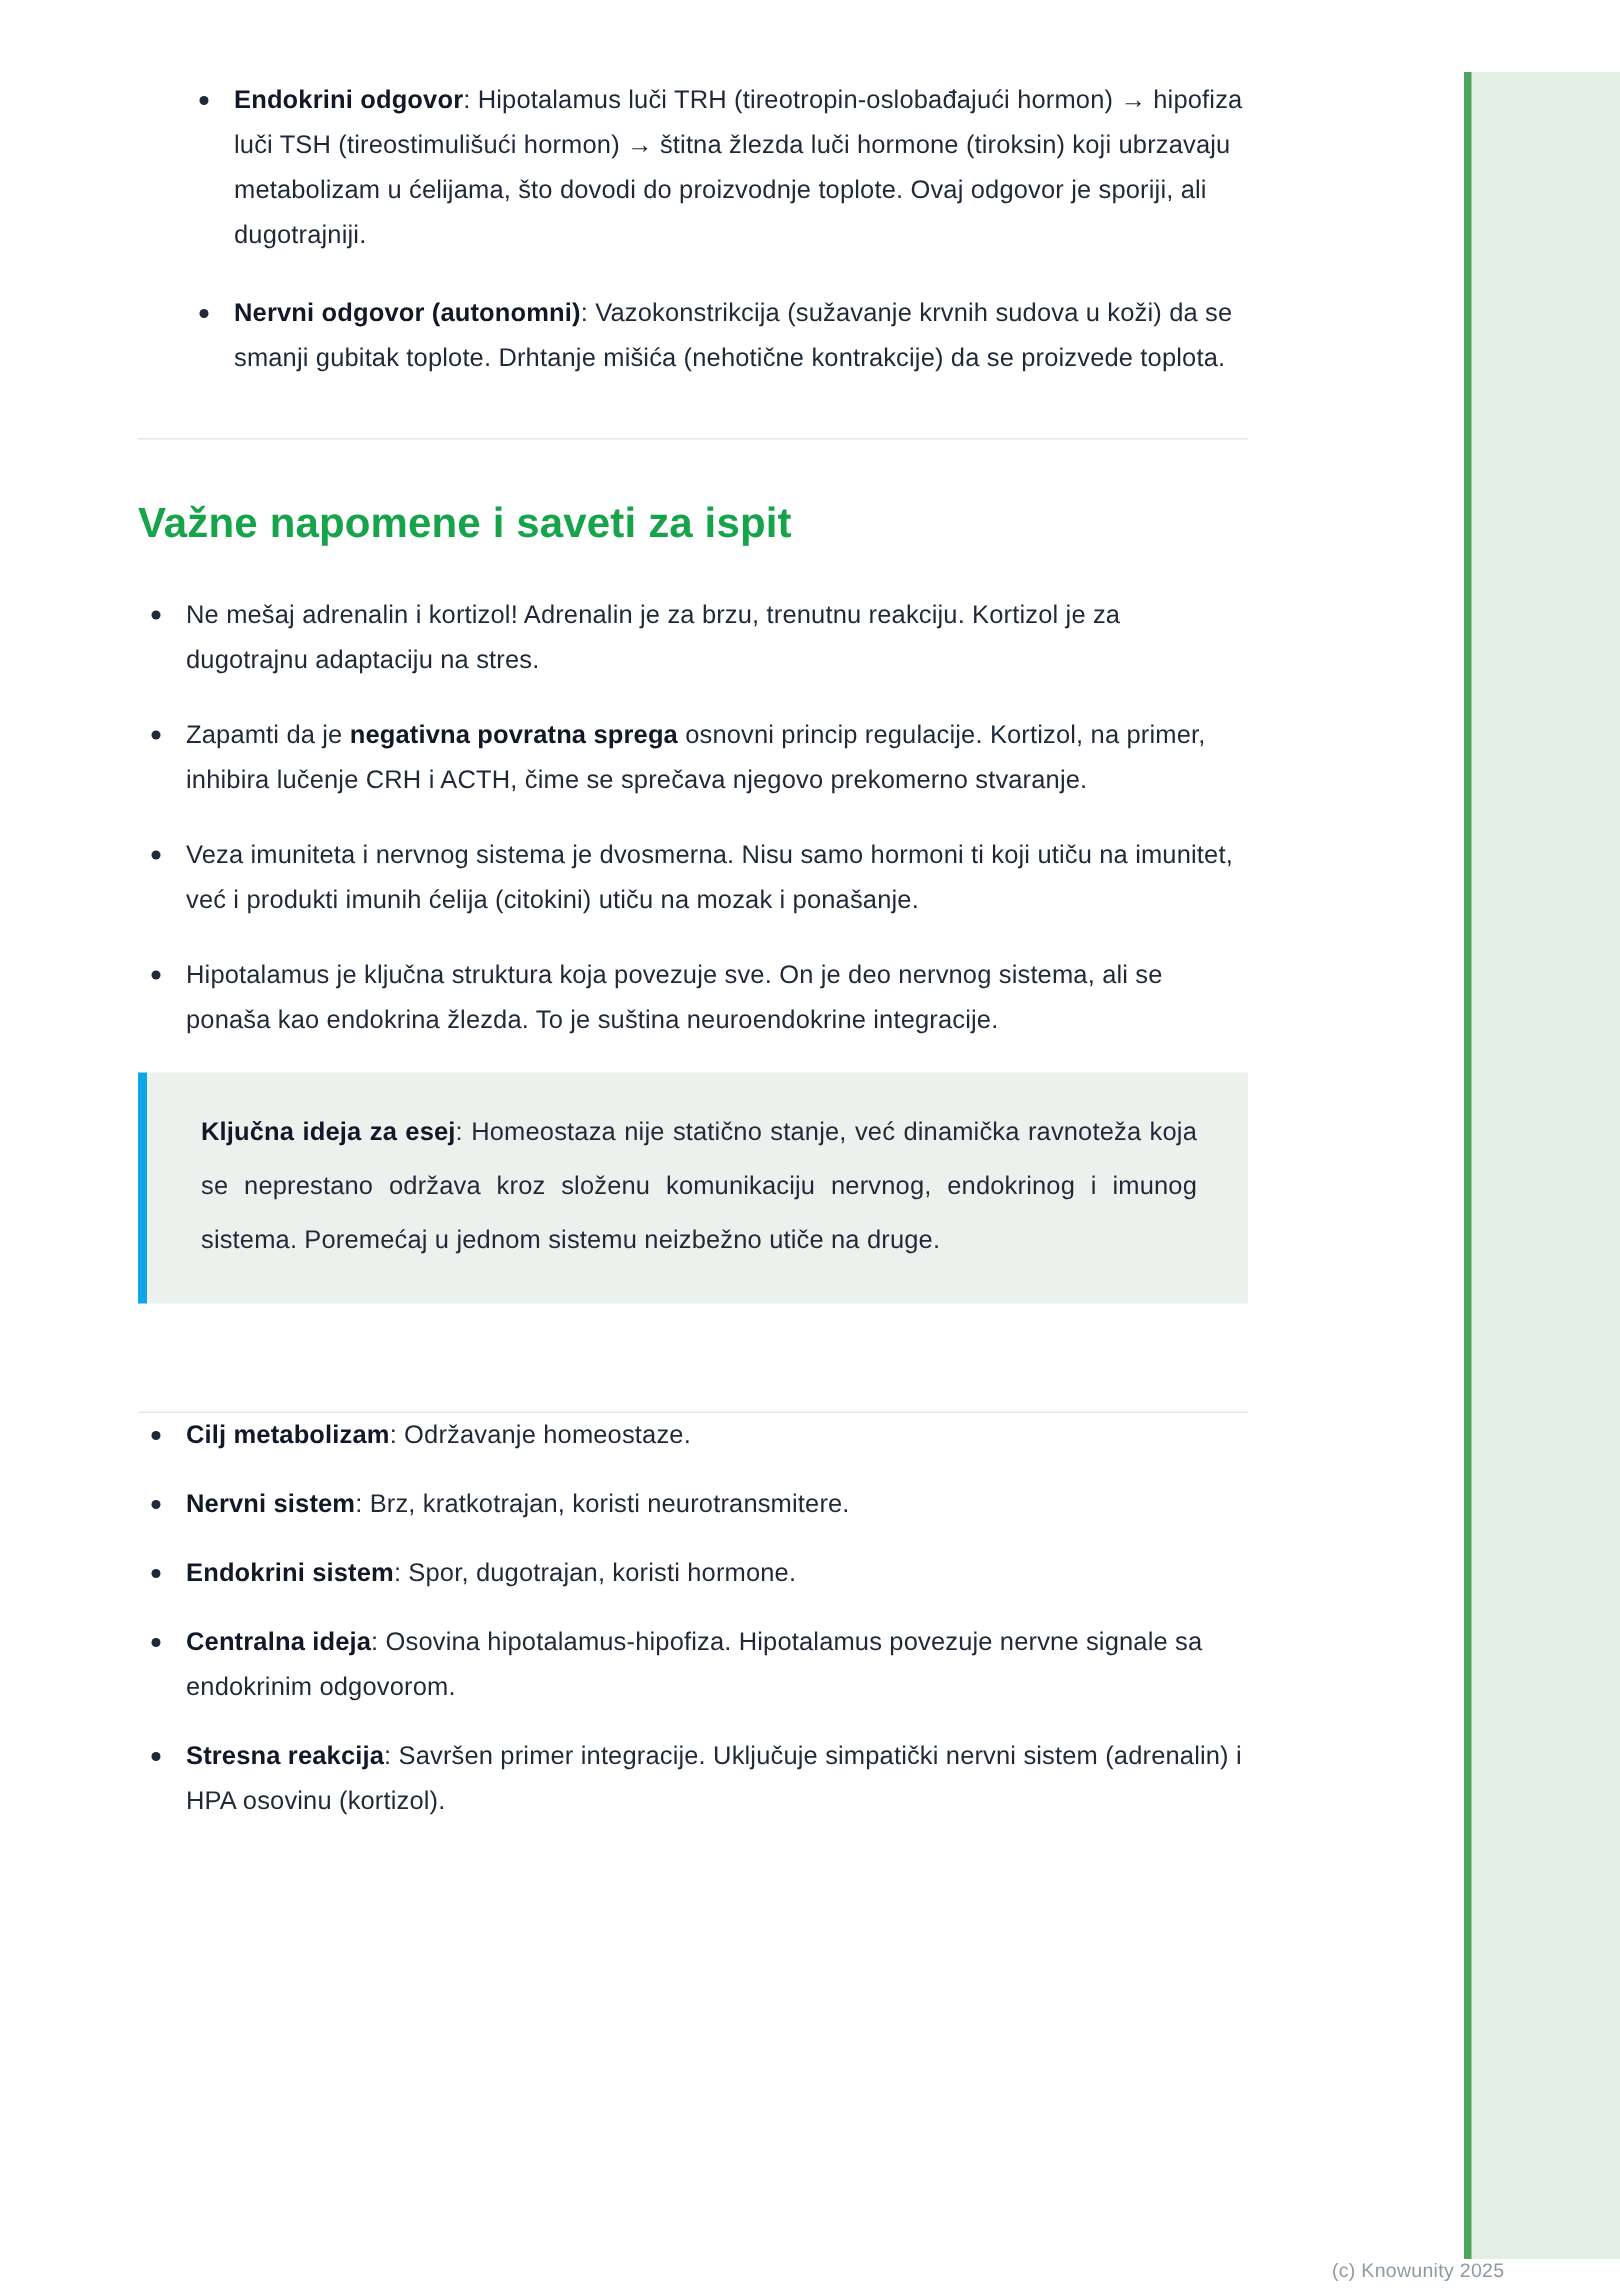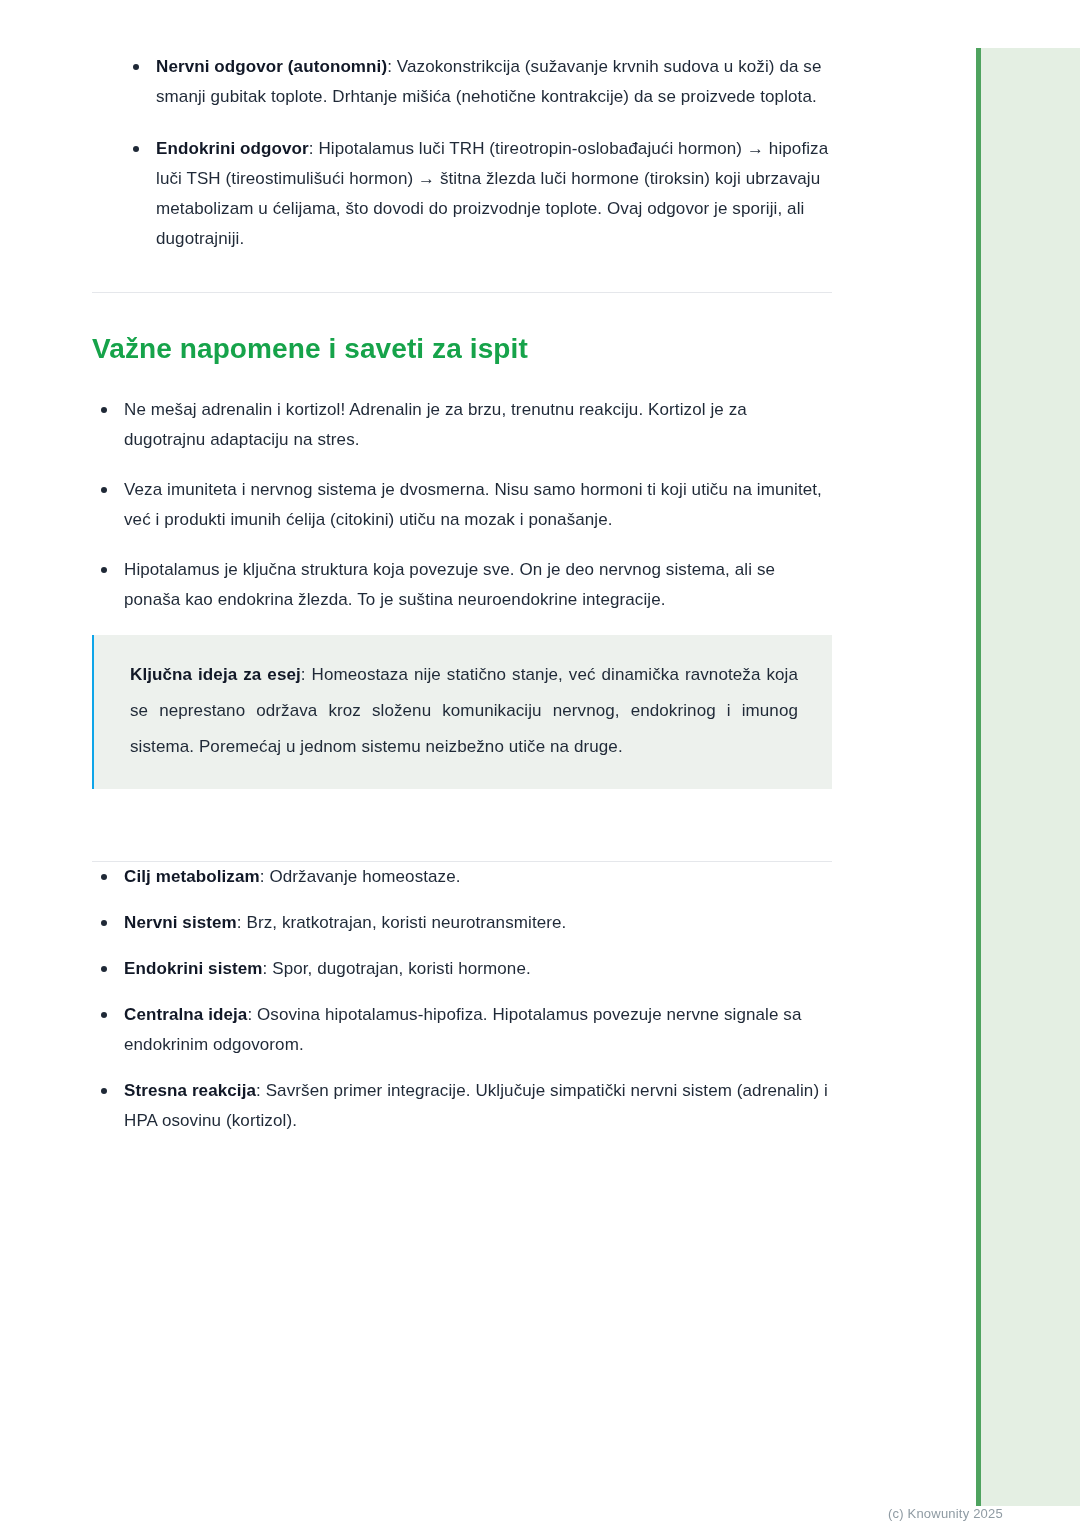--- a/index.html
+++ b/index.html
@@ -71,21 +71,21 @@
   h2.heading {
     color: #16a34a;
     font-size: 28px;
     font-weight: 700;
     letter-spacing: 0.1px;
     margin: 40px 0 30px 0;
   }
   .callout {
     width: 740px;
     background: #edf1ed;
-    border-left: 2px solid #0ea5e9;
+    border-left: 6px solid #0ea5e9;
     margin: 16px 0 0 0;
     padding: 22px 34px 24px 36px;
   }
   .callout-text {
     font-size: 17px;
     line-height: 36px;
     text-align: justify;
     letter-spacing: 0.1px;
   }
   .callout-text strong { font-weight: 700; color: #111827; }
@@ -106,30 +106,31 @@
 
 <div class="page">
 
   <div class="edge-strip">
     <div class="edge-strip-line"></div>
   </div>
 
   <div class="content">
 
     <ul class="bullets indented">
+        <li><strong>Endokrini odgovor</strong><span>: Hipotalamus luči TRH (tireotropin-oslobađajući hormon) → hipofiza luči TSH (tireostimulišući hormon) → štitna žlezda luči hormone (tiroksin) koji ubrzavaju metabolizam u ćelijama, što dovodi do proizvodnje toplote. Ovaj odgovor je sporiji, ali dugotrajniji.</span></li>
         <li><strong>Nervni odgovor (autonomni)</strong><span>: Vazokonstrikcija (sužavanje krvnih sudova u koži) da se smanji gubitak toplote. Drhtanje mišića (nehotične kontrakcije) da se proizvede toplota.</span></li>
-        <li><strong>Endokrini odgovor</strong><span>: Hipotalamus luči TRH (tireotropin-oslobađajući hormon) → hipofiza luči TSH (tireostimulišući hormon) → štitna žlezda luči hormone (tiroksin) koji ubrzavaju metabolizam u ćelijama, što dovodi do proizvodnje toplote. Ovaj odgovor je sporiji, ali dugotrajniji.</span></li>
       </ul>
 
     <hr class="divider">
 
     <h2 class="heading">Važne napomene i saveti za ispit</h2>
 
     <ul class="bullets">
         <li><span>Ne mešaj adrenalin i kortizol! Adrenalin je za brzu, trenutnu reakciju. Kortizol je za dugotrajnu adaptaciju na stres.</span></li>
+        <li><span>Zapamti da je </span><strong>negativna povratna sprega</strong><span> osnovni princip regulacije. Kortizol, na primer, inhibira lučenje CRH i ACTH, čime se sprečava njegovo prekomerno stvaranje.</span></li>
         <li><span>Veza imuniteta i nervnog sistema je dvosmerna. Nisu samo hormoni ti koji utiču na imunitet, već i produkti imunih ćelija (citokini) utiču na mozak i ponašanje.</span></li>
         <li><span>Hipotalamus je ključna struktura koja povezuje sve. On je deo nervnog sistema, ali se ponaša kao endokrina žlezda. To je suština neuroendokrine integracije.</span></li>
       </ul>
 
     <div class="callout">
       <p class="callout-text"><strong>Ključna ideja za esej</strong><span>: Homeostaza nije statično stanje, već dinamička ravnoteža koja se neprestano održava kroz složenu komunikaciju nervnog, endokrinog i imunog sistema. Poremećaj u jednom sistemu neizbežno utiče na druge.</span></p>
     </div>
 
     <div class="section-gap"></div>
 

